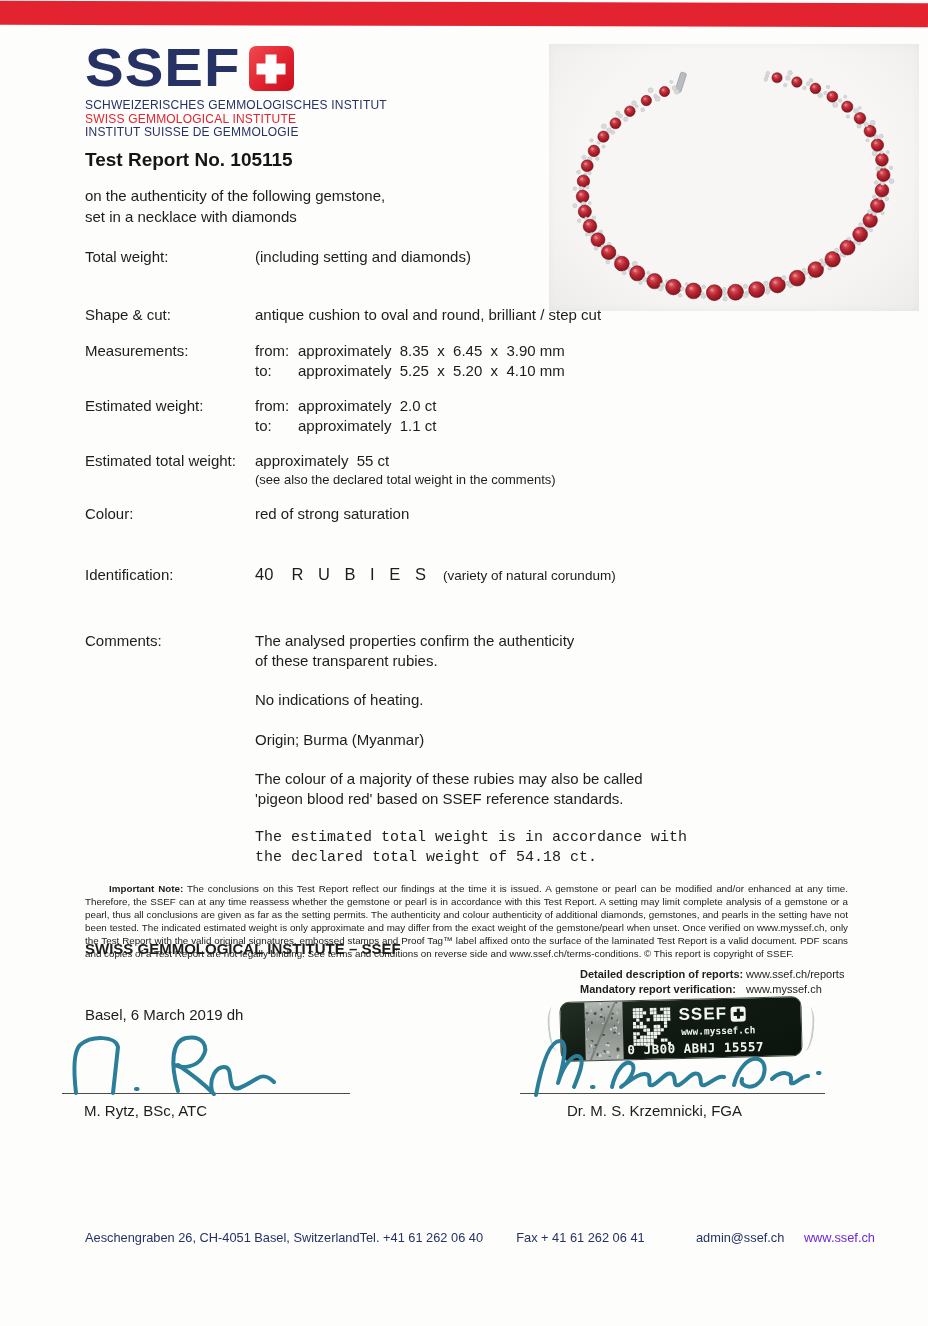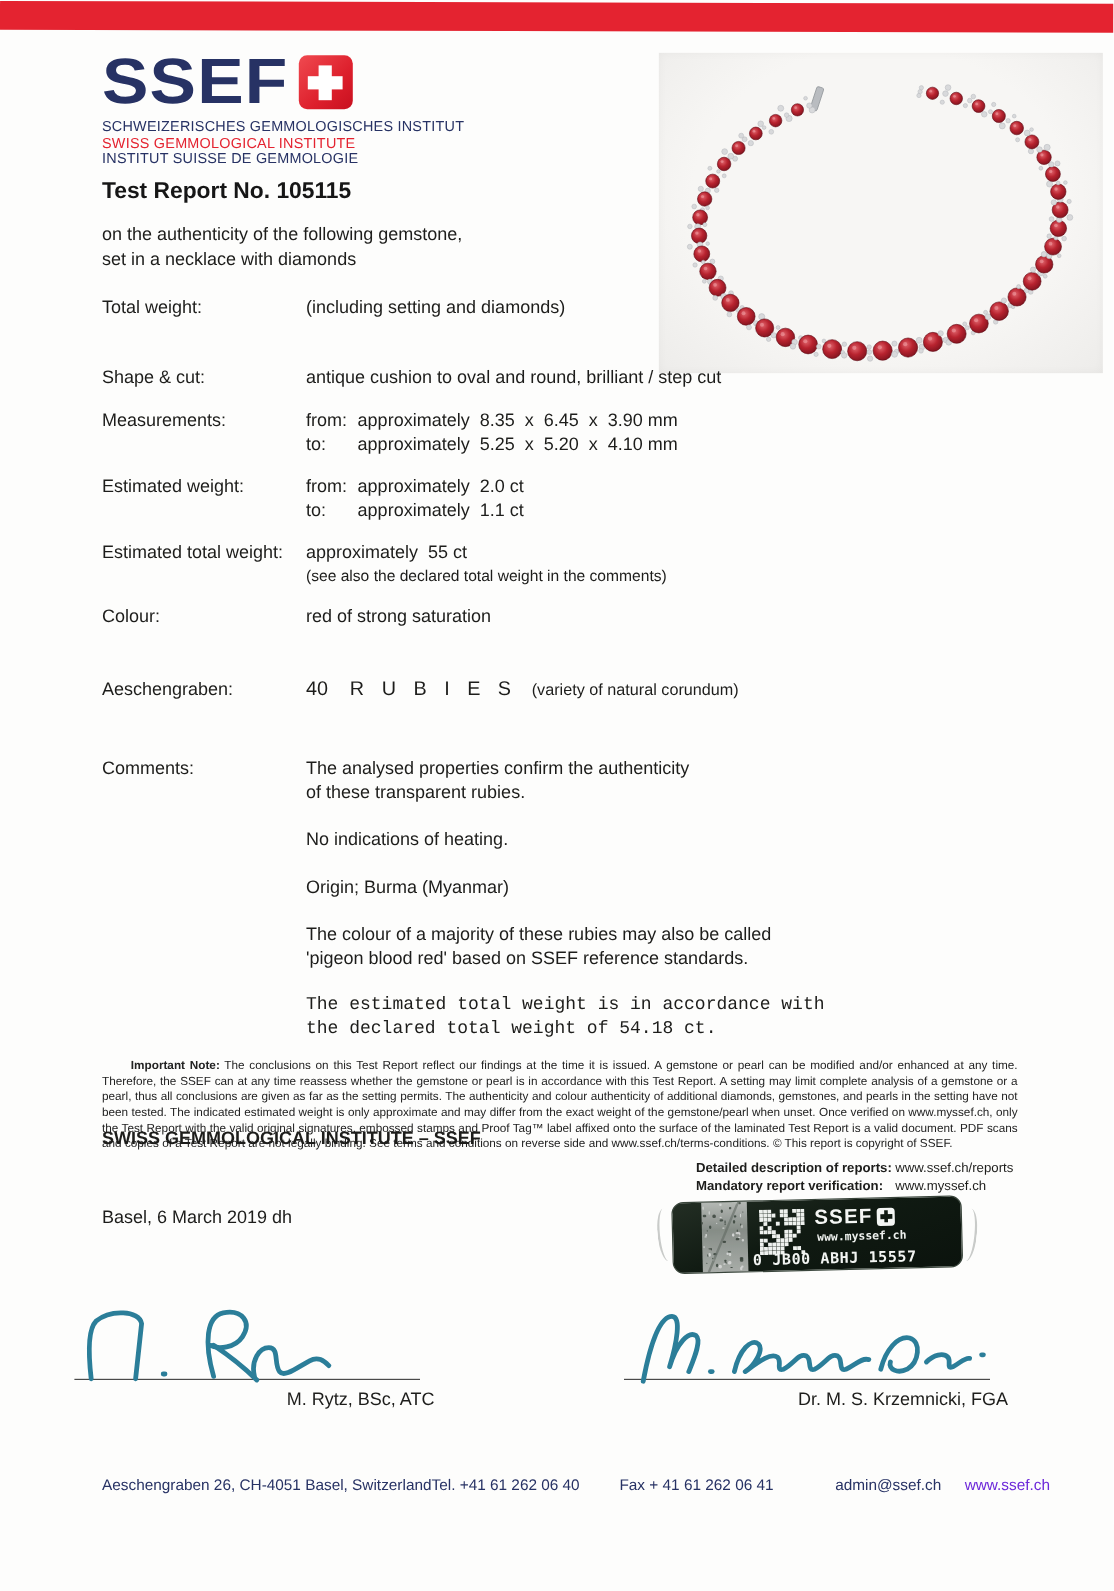--- a/index.html
+++ b/index.html
@@ -66,21 +66,21 @@
   .qr { position:absolute; left:72px; top:7px; width:38px; height:38px; }
   .st-brandrow { position:absolute; left:118px; top:6px; display:flex; align-items:center; }
   .st-brand { color:#f4f6f4; font-weight:700; font-size:17px; letter-spacing:1px; line-height:18px; }
   .st-cross { width:15px; height:15px; background:#f4f6f4; border-radius:3px; margin-left:4px; position:relative; }
   .st-cross:before { content:""; position:absolute; left:50%; top:50%; width:3.5px; height:10px; background:#101a12; transform:translate(-50%,-50%); }
   .st-cross:after { content:""; position:absolute; left:50%; top:50%; width:10px; height:3.5px; background:#101a12; transform:translate(-50%,-50%); }
   .st-url { position:absolute; left:120px; top:26px; color:#eef1ee; font-family:"DejaVu Sans Mono", monospace; font-size:9.5px; font-weight:700; }
   .st-code { position:absolute; left:66px; top:41px; color:#f2f4f2; font-family:"DejaVu Sans Mono", monospace; font-size:12.5px; font-weight:700; letter-spacing:0.5px; }
 
   
-  .sig-block { position:absolute; top:1085px;text-align:right; }
+  .sig-block { position:absolute; top:1029px; }
   .sig-left { left:62px; width:300px; }
   .sig-right { left:520px; width:320px; }
   .sig-svg { display:block; }
   .sig-line { border-top:1.3px solid #4a4a4a; margin-top:-8px; }
   .sig-name { font-size:15px; margin-top:8px; }
   .sig-left .sig-name { margin-left:22px; }
   .sig-right .sig-name { margin-left:47px; }
 
   
   .footer { position:absolute; left:85px; top:1230px; width:790px; display:flex; font-size:12.8px; color:#273264; white-space:nowrap; }
@@ -378,21 +378,21 @@
       <span class="fnote-small" style="display:block;">(see also the declared total weight in the comments)</span>
     </span>
   </div>
 
   <div class="frow" style="top:504px;">
     <span class="flabel">Colour:</span>
     <span class="fval">red of strong saturation</span>
   </div>
 
   <div class="frow" style="top:565px;">
-    <span class="flabel">Aeschengraben:</span>
+    <span class="flabel">Identification:</span>
     <span class="fval">
       <span class="ident-count">40</span>
       <span class="ident-name">R U B I E S</span>
       <span class="ident-note">(variety of natural corundum)</span>
     </span>
   </div>
 
   <div class="frow" style="top:631px;">
     <span class="flabel">Comments:</span>
     <span class="fval">

